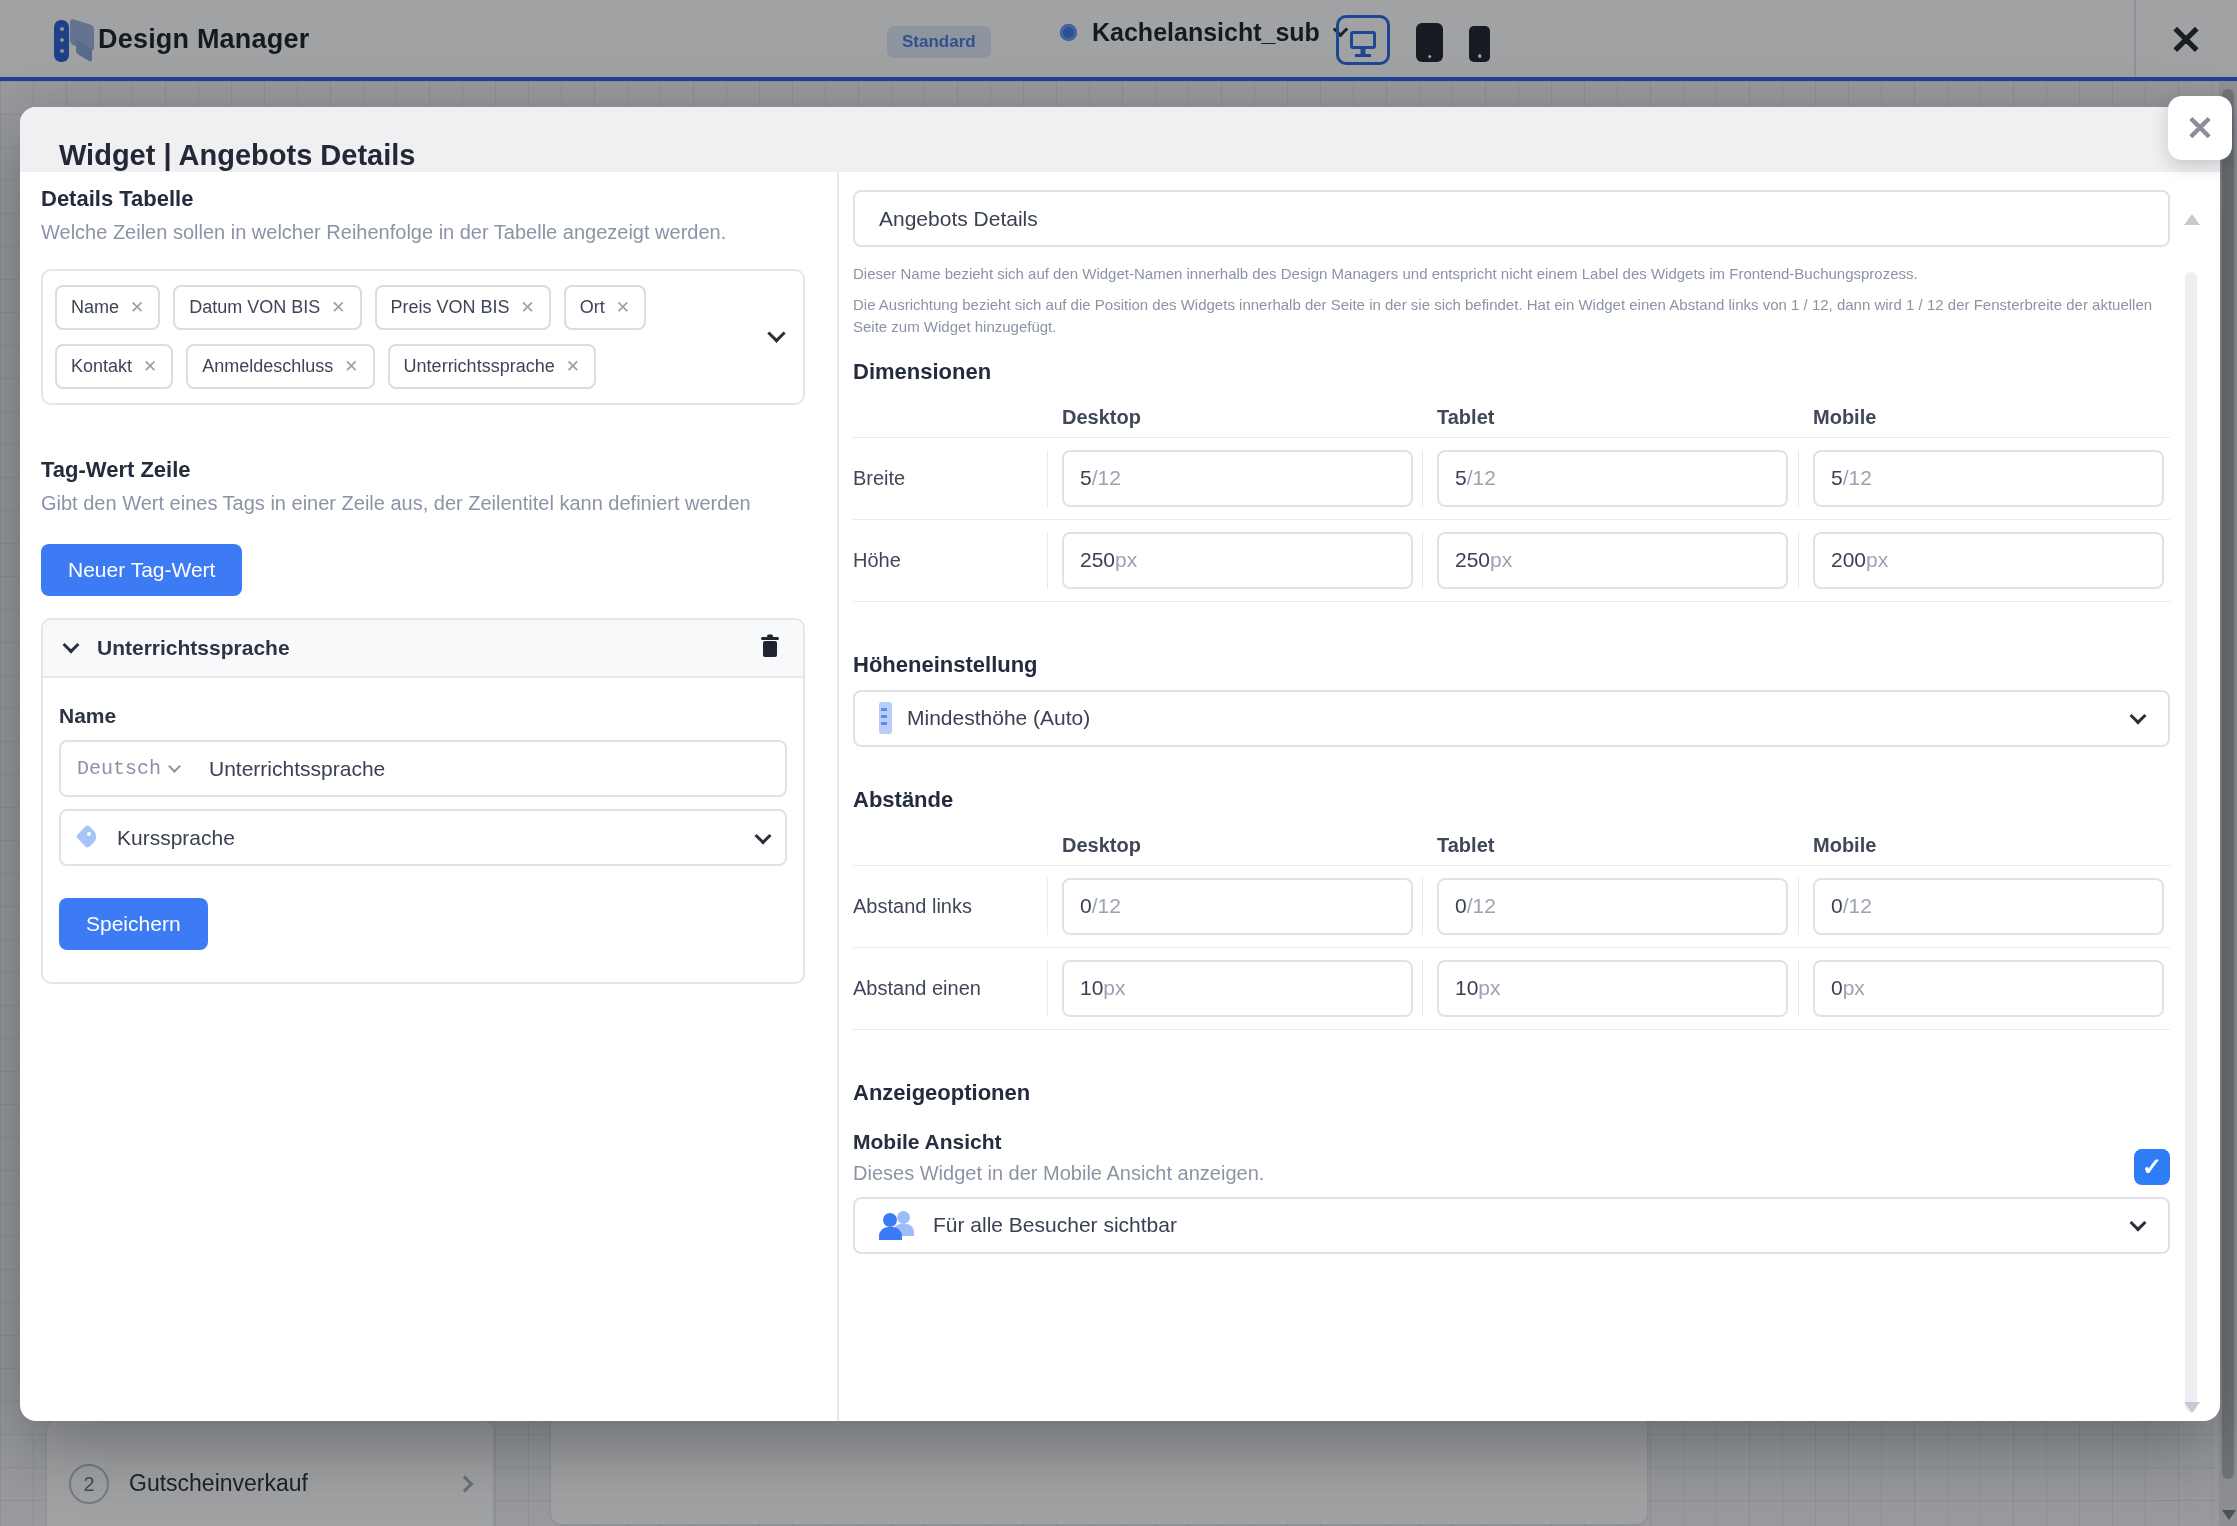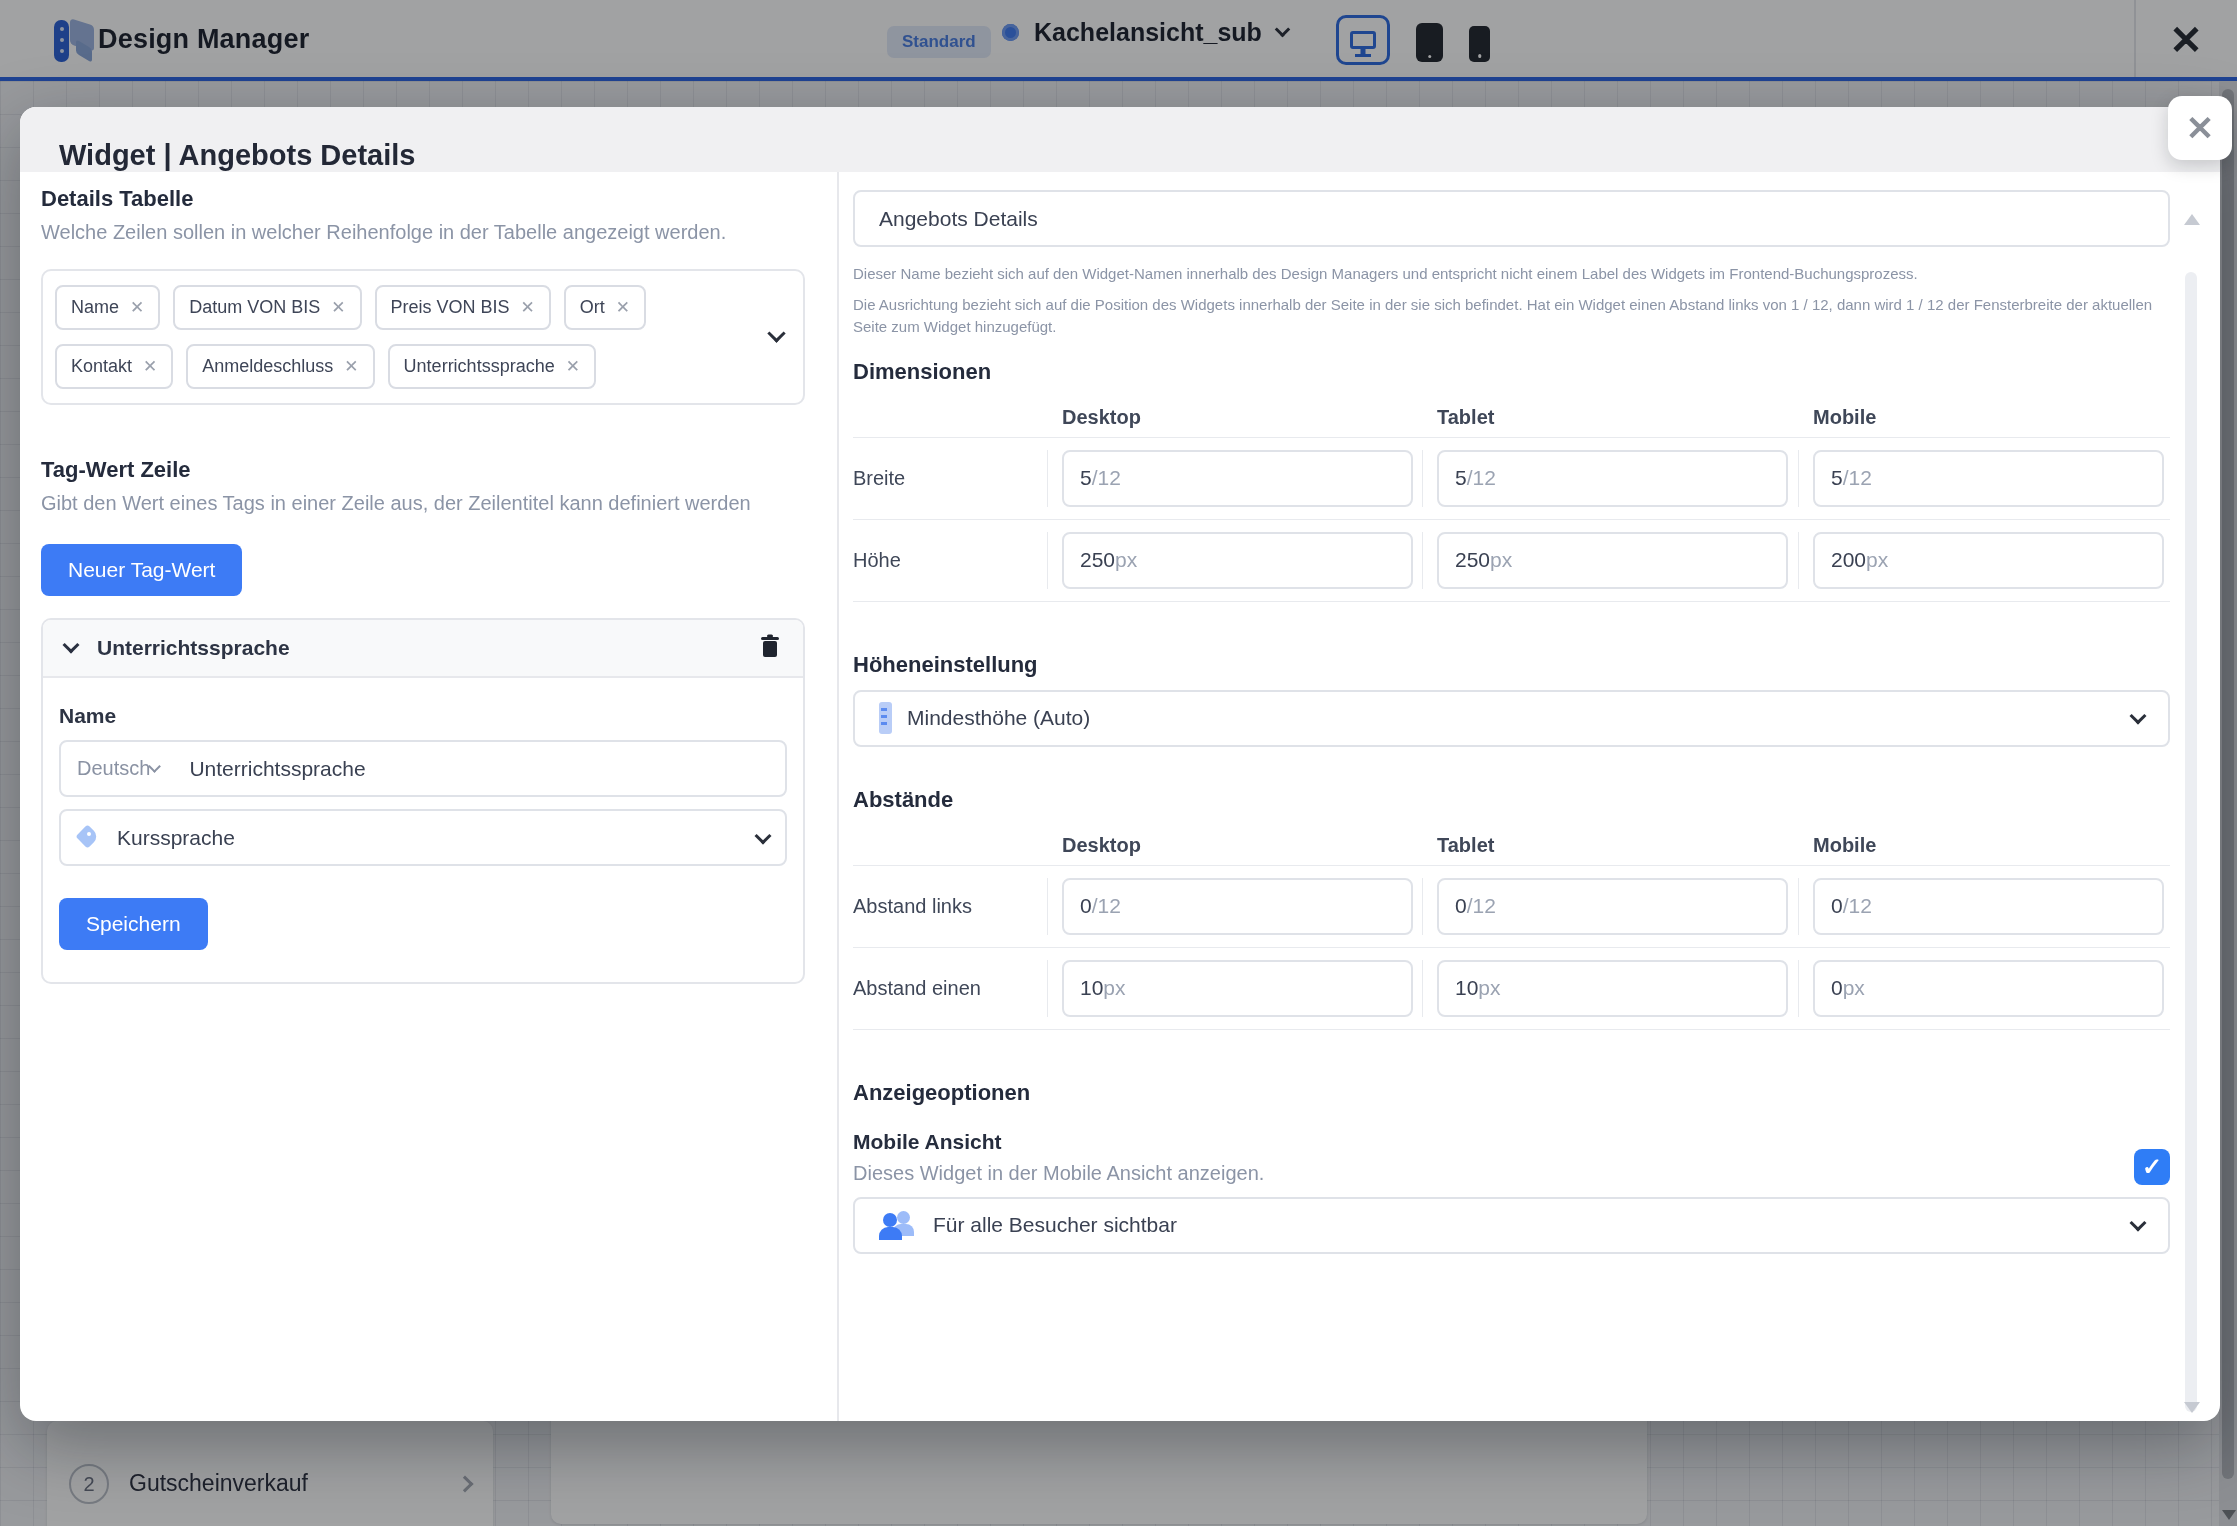--- a/index.html
+++ b/index.html
@@ -12,21 +12,21 @@
             border-bottom:4px solid #2e66e5; z-index:2; }
   .logo { position:absolute; left:54px; top:18px; width:48px; height:46px; }
   .logo-fan1 { position:absolute; left:16px; top:4px; width:24px; height:26px; background:#9db4e0; border-radius:4px; transform:skewY(18deg); }
   .logo-fan2 { position:absolute; left:22px; top:26px; width:16px; height:14px; background:#8aa6d8; border-radius:3px; transform:skewY(30deg); }
   .logo-bar { position:absolute; left:0; top:2px; width:15px; height:42px; background:#2d62d6; border-radius:7px; }
   .logo-bar i { position:absolute; left:5.5px; width:4px; height:4px; border-radius:50%; background:#dfe8fa; }
   .logo-bar i:nth-child(1){ top:7px; } .logo-bar i:nth-child(2){ top:18px; } .logo-bar i:nth-child(3){ top:29px; }
   .topbar-title { position:absolute; left:98px; top:24px; font-size:27px; font-weight:700; color:#1d2330; letter-spacing:.2px; }
   .badge { position:absolute; left:887px; top:26px; background:#e3eaf9; color:#4a7de0; font-size:17px; font-weight:700;
            padding:6px 15px; border-radius:7px; }
-  .view-select { position:absolute; left:1002px; top:18px; display:flex; align-items:center; gap:15px; cursor:pointer; }
+  .view-select { position:absolute; left:1060px; top:18px; display:flex; align-items:center; gap:15px; cursor:pointer; }
   .view-dot { width:17px; height:17px; border-radius:50%; background:#3f7bf0; box-shadow:inset 0 0 0 3px #6f9cf4; }
   .view-name { font-size:25px; font-weight:700; color:#1d2330; }
   .chev { display:inline-block; width:11px; height:11px; border-right:3px solid #2a2f3a; border-bottom:3px solid #2a2f3a; transform:rotate(45deg); margin-top:-6px; }
   .devices { position:absolute; left:1336px; top:15px; display:flex; align-items:center; gap:26px; }
   .dev-desktop { width:54px; height:50px; border:3px solid #2e6be0; border-radius:10px; display:flex; align-items:center; justify-content:center; }
   .monitor { position:relative; width:26px; height:18px; border:3px solid #2e6be0; border-radius:3px; }
   .monitor::after { content:""; position:absolute; left:50%; bottom:-8px; transform:translateX(-50%); width:5px; height:5px; background:#2e6be0; }
   .monitor::before { content:""; position:absolute; left:50%; bottom:-11px; transform:translateX(-50%); width:16px; height:3px; background:#2e6be0; }
   .dev-tablet { width:27px; height:39px; background:#23272f; border-radius:6px; position:relative; margin-top:5px; }
   .dev-phone  { width:21px; height:36px; background:#23272f; border-radius:5px; position:relative; margin-top:7px; }
@@ -85,21 +85,21 @@
               border-radius:8px; padding:14px 27px; cursor:pointer; }
   .panel { margin-top:22px; border:2px solid #e3e5ea; border-radius:10px; background:#fff; }
   .panel-header { height:58px; background:#f8f9fa; border-bottom:2px solid #e7e8ec; border-radius:8px 8px 0 0;
                   display:flex; align-items:center; padding:0 22px; gap:20px; }
   .panel-chevron { width:12px; height:12px; border-right:3px solid #2a3040; border-bottom:3px solid #2a3040; transform:rotate(45deg); margin-top:-6px; cursor:pointer; }
   .panel-title { font-size:21px; font-weight:700; color:#2d3444; }
   .trash { margin-left:auto; cursor:pointer; }
   .panel-body { padding:26px 16px 32px; }
   .f-label { font-size:21px; font-weight:700; color:#2d3444; }
   .f-input { margin-top:12px; height:57px; border:2px solid #dfe2e8; border-radius:8px; display:flex; align-items:center; padding:0 16px; }
-  .lang-sel { display:flex; align-items:center; color:#8a92a3; font-size:20px; cursor:pointer; }
+  .lang-sel { display:flex; align-items:center; gap:9px; color:#8a92a3; font-size:20px; cursor:pointer;font-family:Liberation Mono, monospace; }
   .lang-chev { width:9px; height:9px; border-right:2.5px solid #8a92a3; border-bottom:2.5px solid #8a92a3; transform:rotate(45deg); margin-top:-4px; }
   .f-value { margin-left:30px; font-size:21px; color:#3a4152; }
   .mt-26 { margin-top:26px; }
   .tag-icon { width:24px; height:24px; position:relative; margin-right:16px; }
   .tag-icon::before { content:""; position:absolute; left:2px; top:2px; width:17px; height:17px; background:#a7c4f7;
                       border-radius:3px 8px 3px 3px; transform:rotate(45deg); }
   .tag-icon::after { content:""; position:absolute; left:10px; top:6px; width:4px; height:4px; border-radius:50%; background:#fff; }
   .sel-chevron { margin-left:auto; width:12px; height:12px; border-right:3px solid #2a2f3a; border-bottom:3px solid #2a2f3a; transform:rotate(45deg); margin-top:-4px; }
 
   

